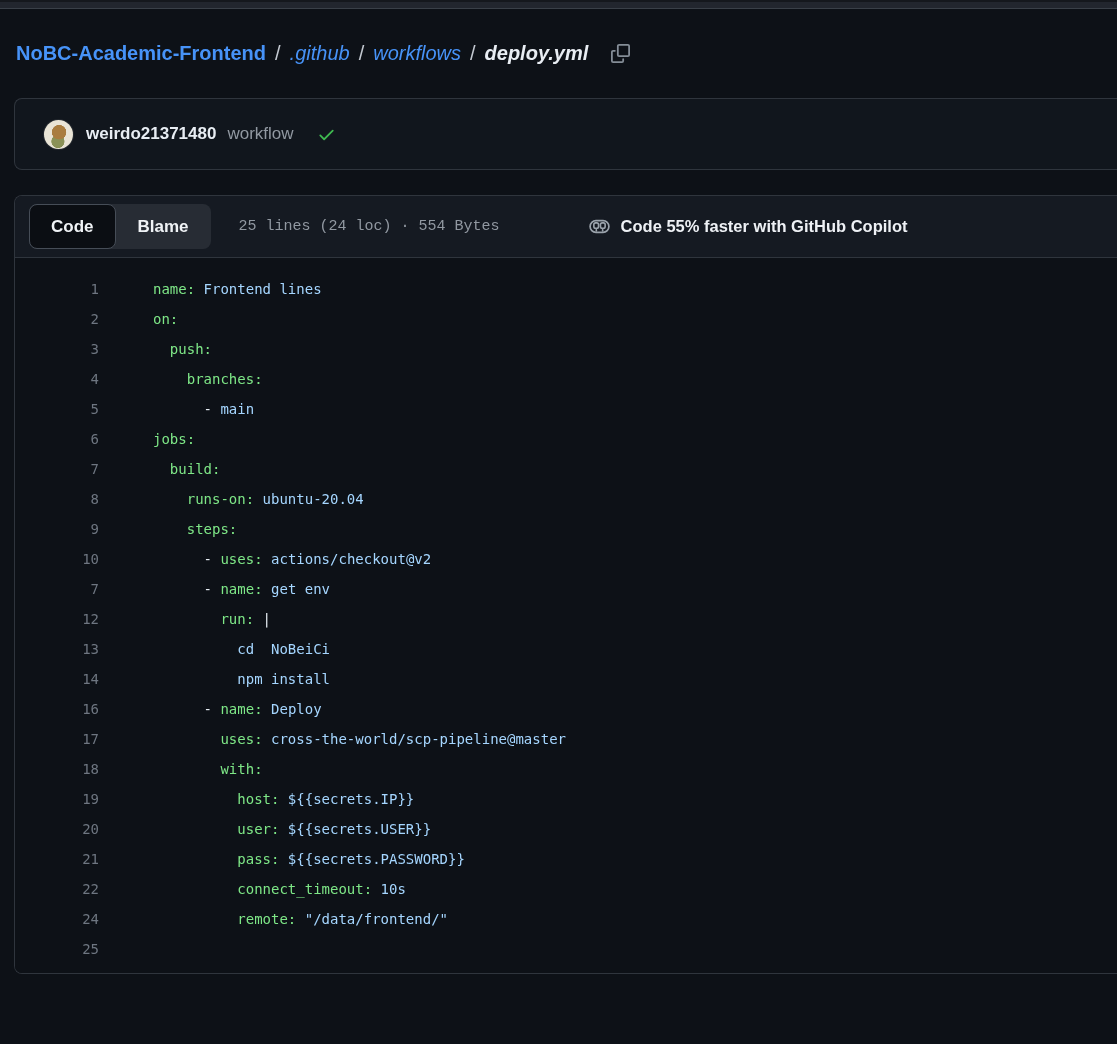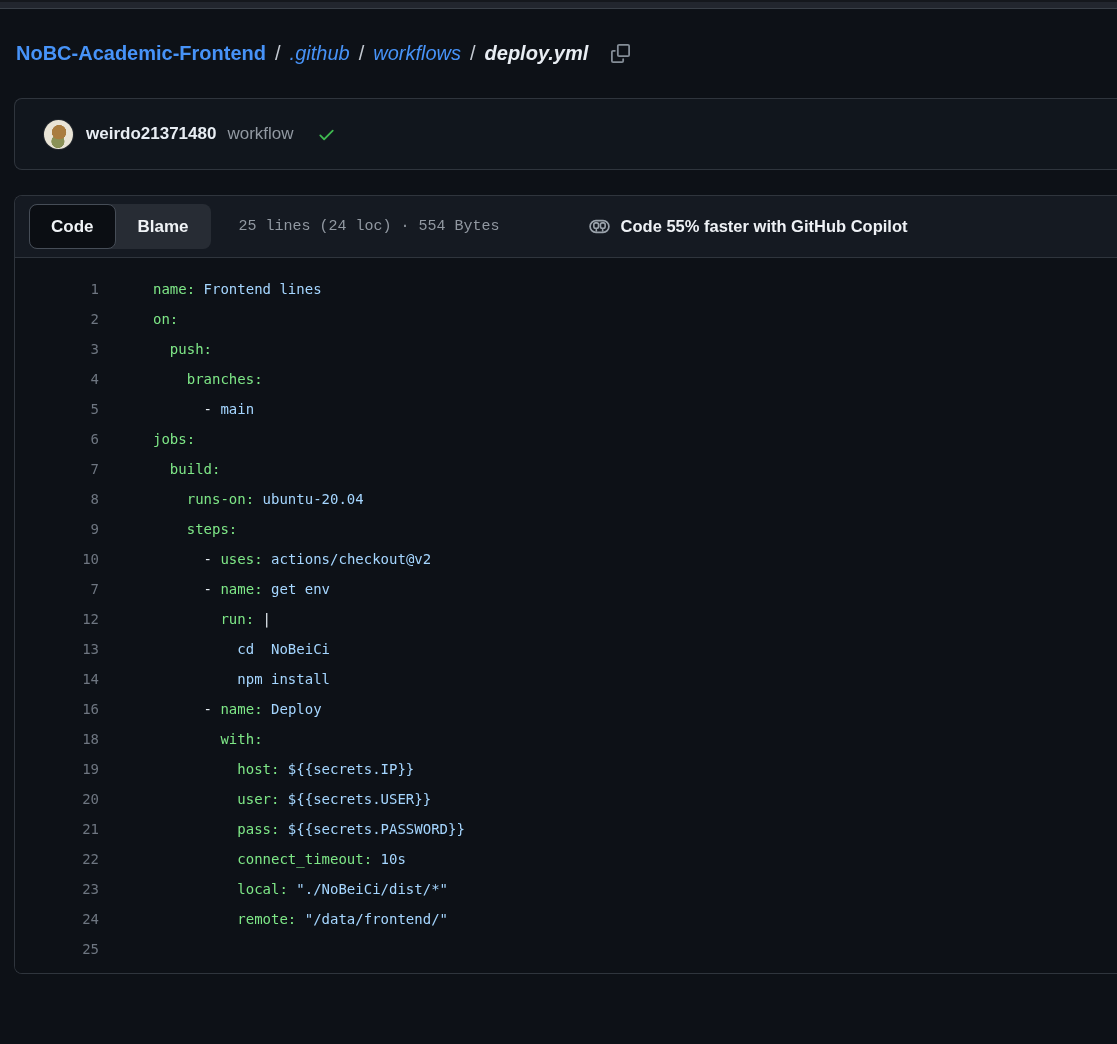--- a/index.html
+++ b/index.html
@@ -246,44 +246,44 @@
       </div>
       <div class="code-row">
         <span class="ln">14</span>
         <span class="lc"><span class="tok-str">          npm install</span></span>
       </div>
       <div class="code-row">
         <span class="ln">16</span>
         <span class="lc"><span class="tok-pln">      - </span><span class="tok-key">name:</span><span class="tok-str"> Deploy</span></span>
       </div>
       <div class="code-row">
+        <span class="ln">17</span>
+        <span class="lc"><span class="tok-key">        uses:</span><span class="tok-str"> cross-the-world/scp-pipeline@master</span></span>
+      </div>
+      <div class="code-row">
         <span class="ln">18</span>
         <span class="lc"><span class="tok-key">        with:</span></span>
       </div>
       <div class="code-row">
         <span class="ln">19</span>
         <span class="lc"><span class="tok-key">          host:</span><span class="tok-str"> ${{secrets.IP}}</span></span>
       </div>
       <div class="code-row">
         <span class="ln">20</span>
         <span class="lc"><span class="tok-key">          user:</span><span class="tok-str"> ${{secrets.USER}}</span></span>
       </div>
       <div class="code-row">
         <span class="ln">21</span>
         <span class="lc"><span class="tok-key">          pass:</span><span class="tok-str"> ${{secrets.PASSWORD}}</span></span>
       </div>
       <div class="code-row">
         <span class="ln">22</span>
         <span class="lc"><span class="tok-key">          connect_timeout:</span><span class="tok-str"> 10s</span></span>
       </div>
       <div class="code-row">
-        <span class="ln">23</span>
-        <span class="lc"><span class="tok-key">          local:</span><span class="tok-str"> "./NoBeiCi/dist/*"</span></span>
-      </div>
-      <div class="code-row">
         <span class="ln">24</span>
         <span class="lc"><span class="tok-key">          remote:</span><span class="tok-str"> "/data/frontend/"</span></span>
       </div>
       <div class="code-row">
         <span class="ln">25</span>
         <span class="lc"></span>
       </div>
     </div>
 </section>
 

